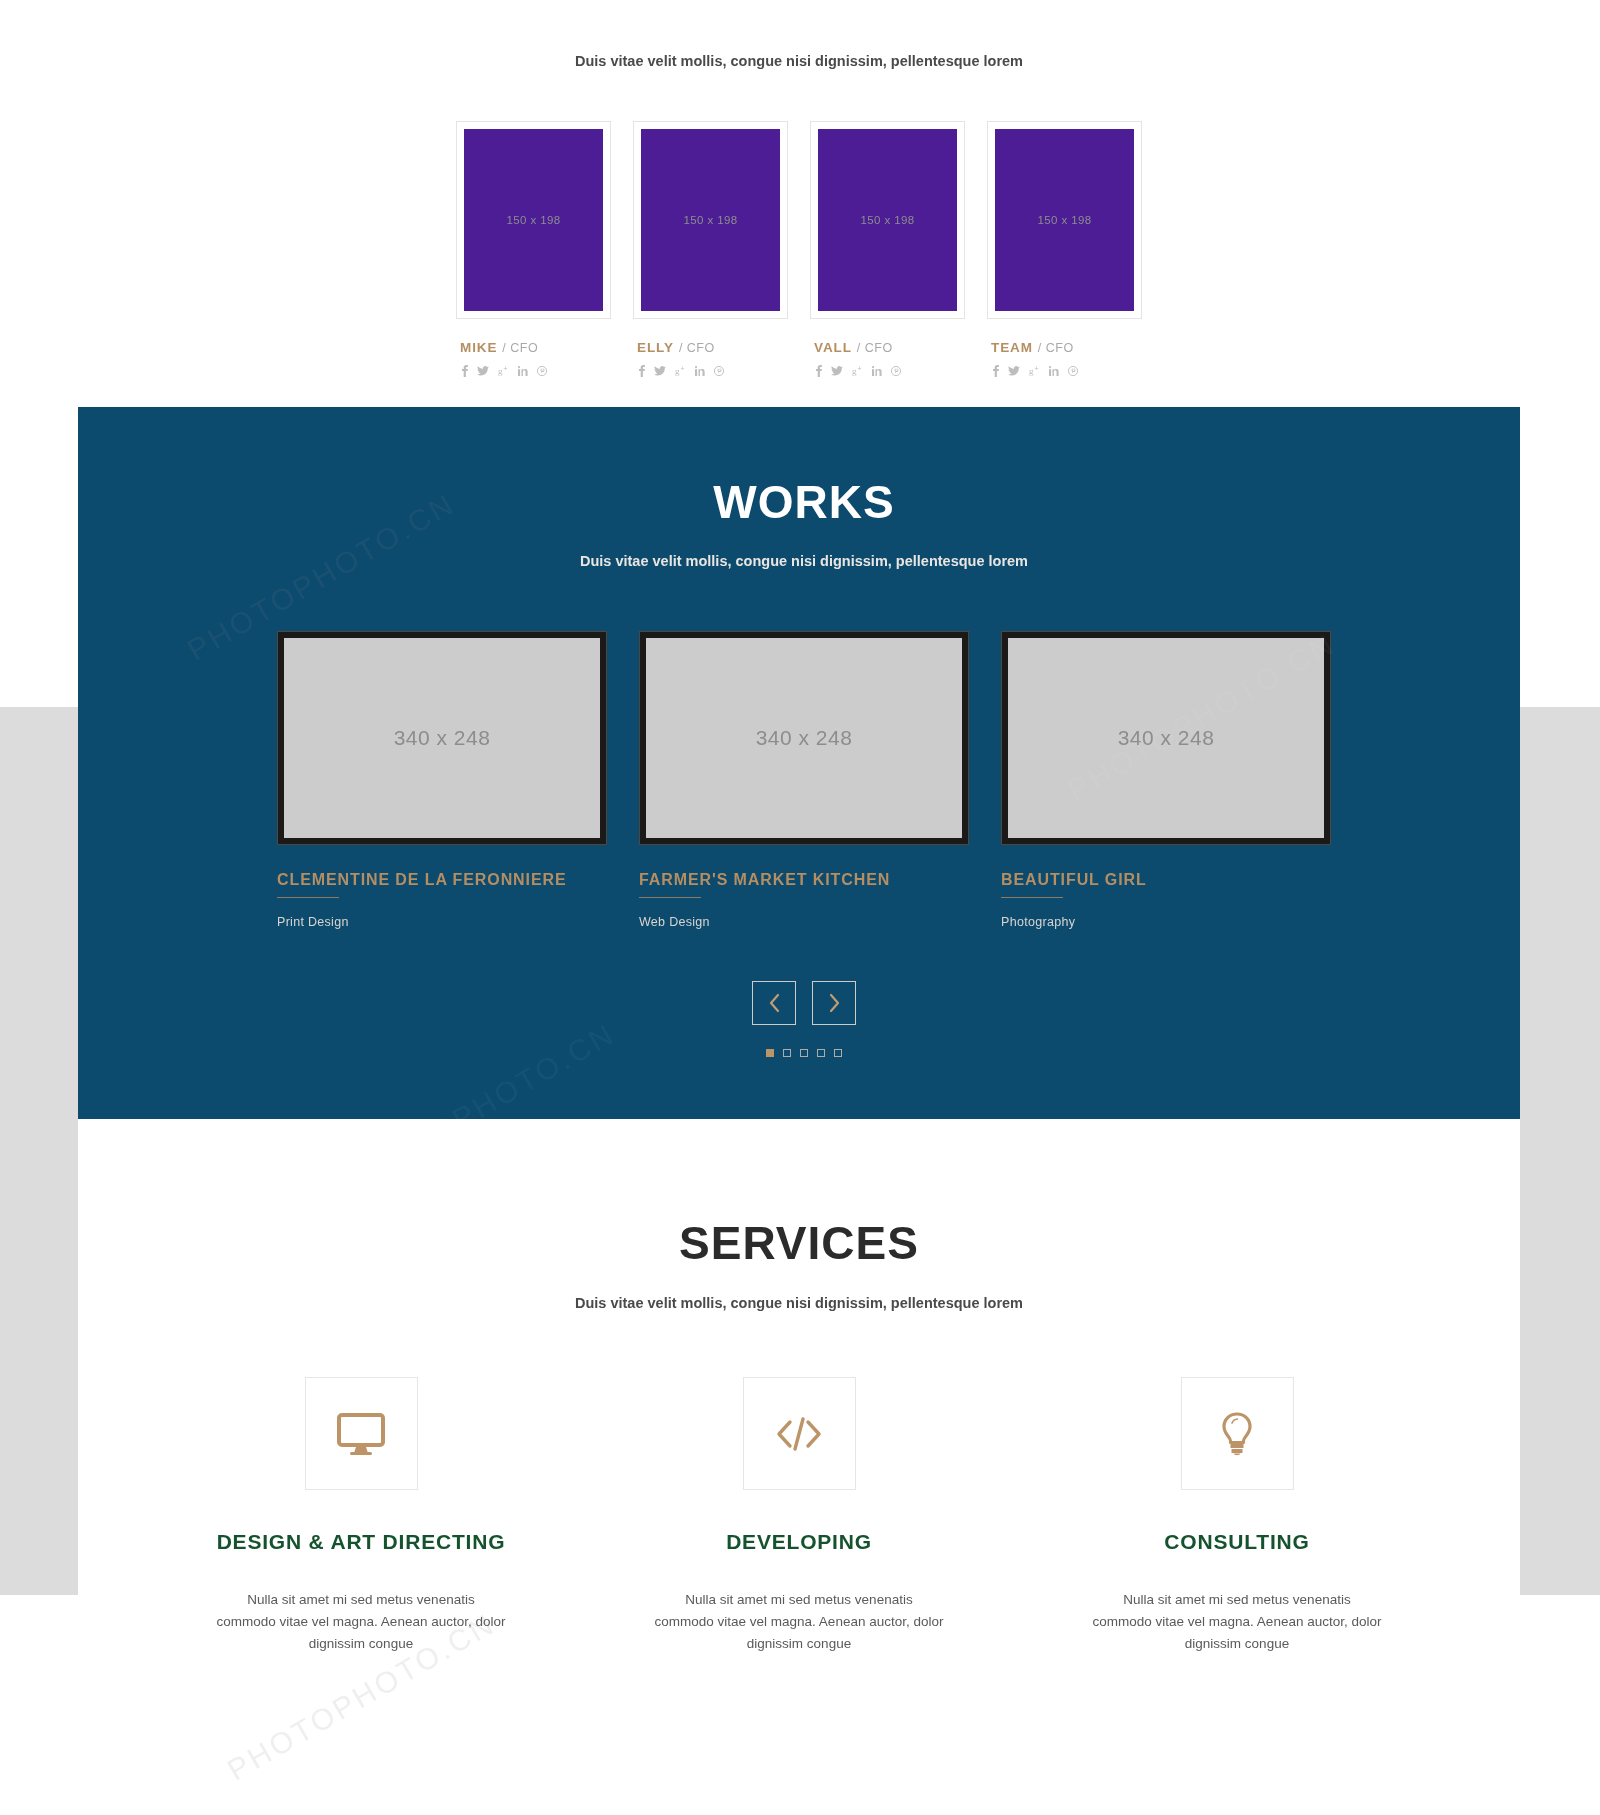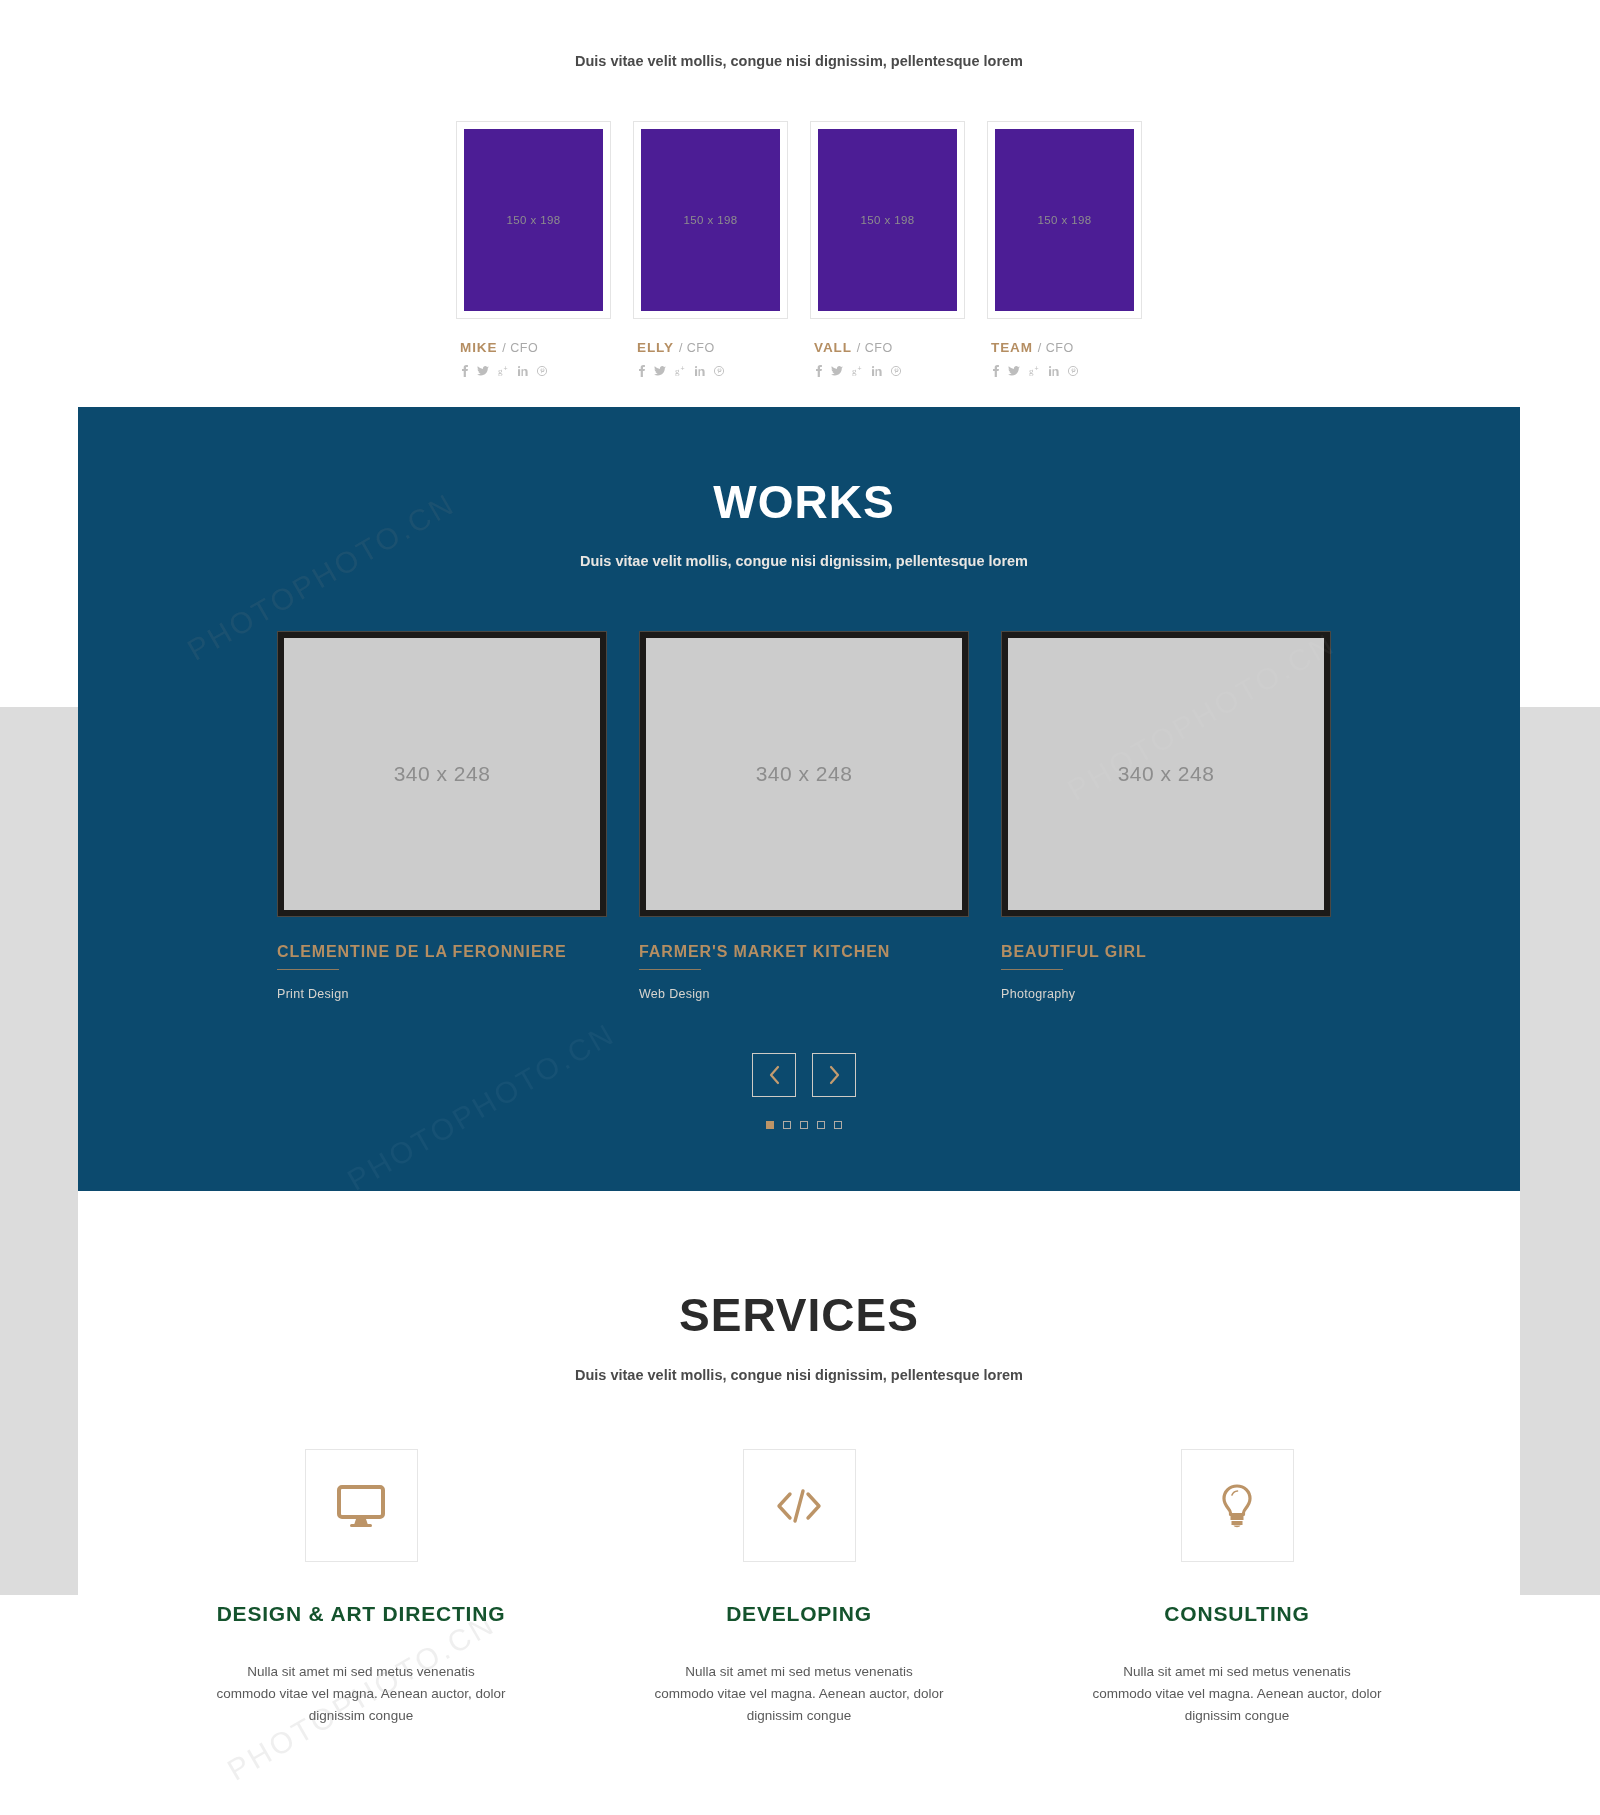--- a/index.html
+++ b/index.html
@@ -128,21 +128,21 @@
 
   .works-grid {
     margin-top: 62px;
     display: flex;
     justify-content: center;
     gap: 32px;
   }
   .work-card { width: 330px; }
   .work-frame {
     width: 330px;
-    height: 286px;
+    height: 214px;
     border: 1px solid #4c4741;
     padding: 6px;
     background: #1c1a18;
   }
   .work-thumb {
     width: 100%;
     height: 100%;
     background: #cccccc;
     display: flex;
     align-items: center;

